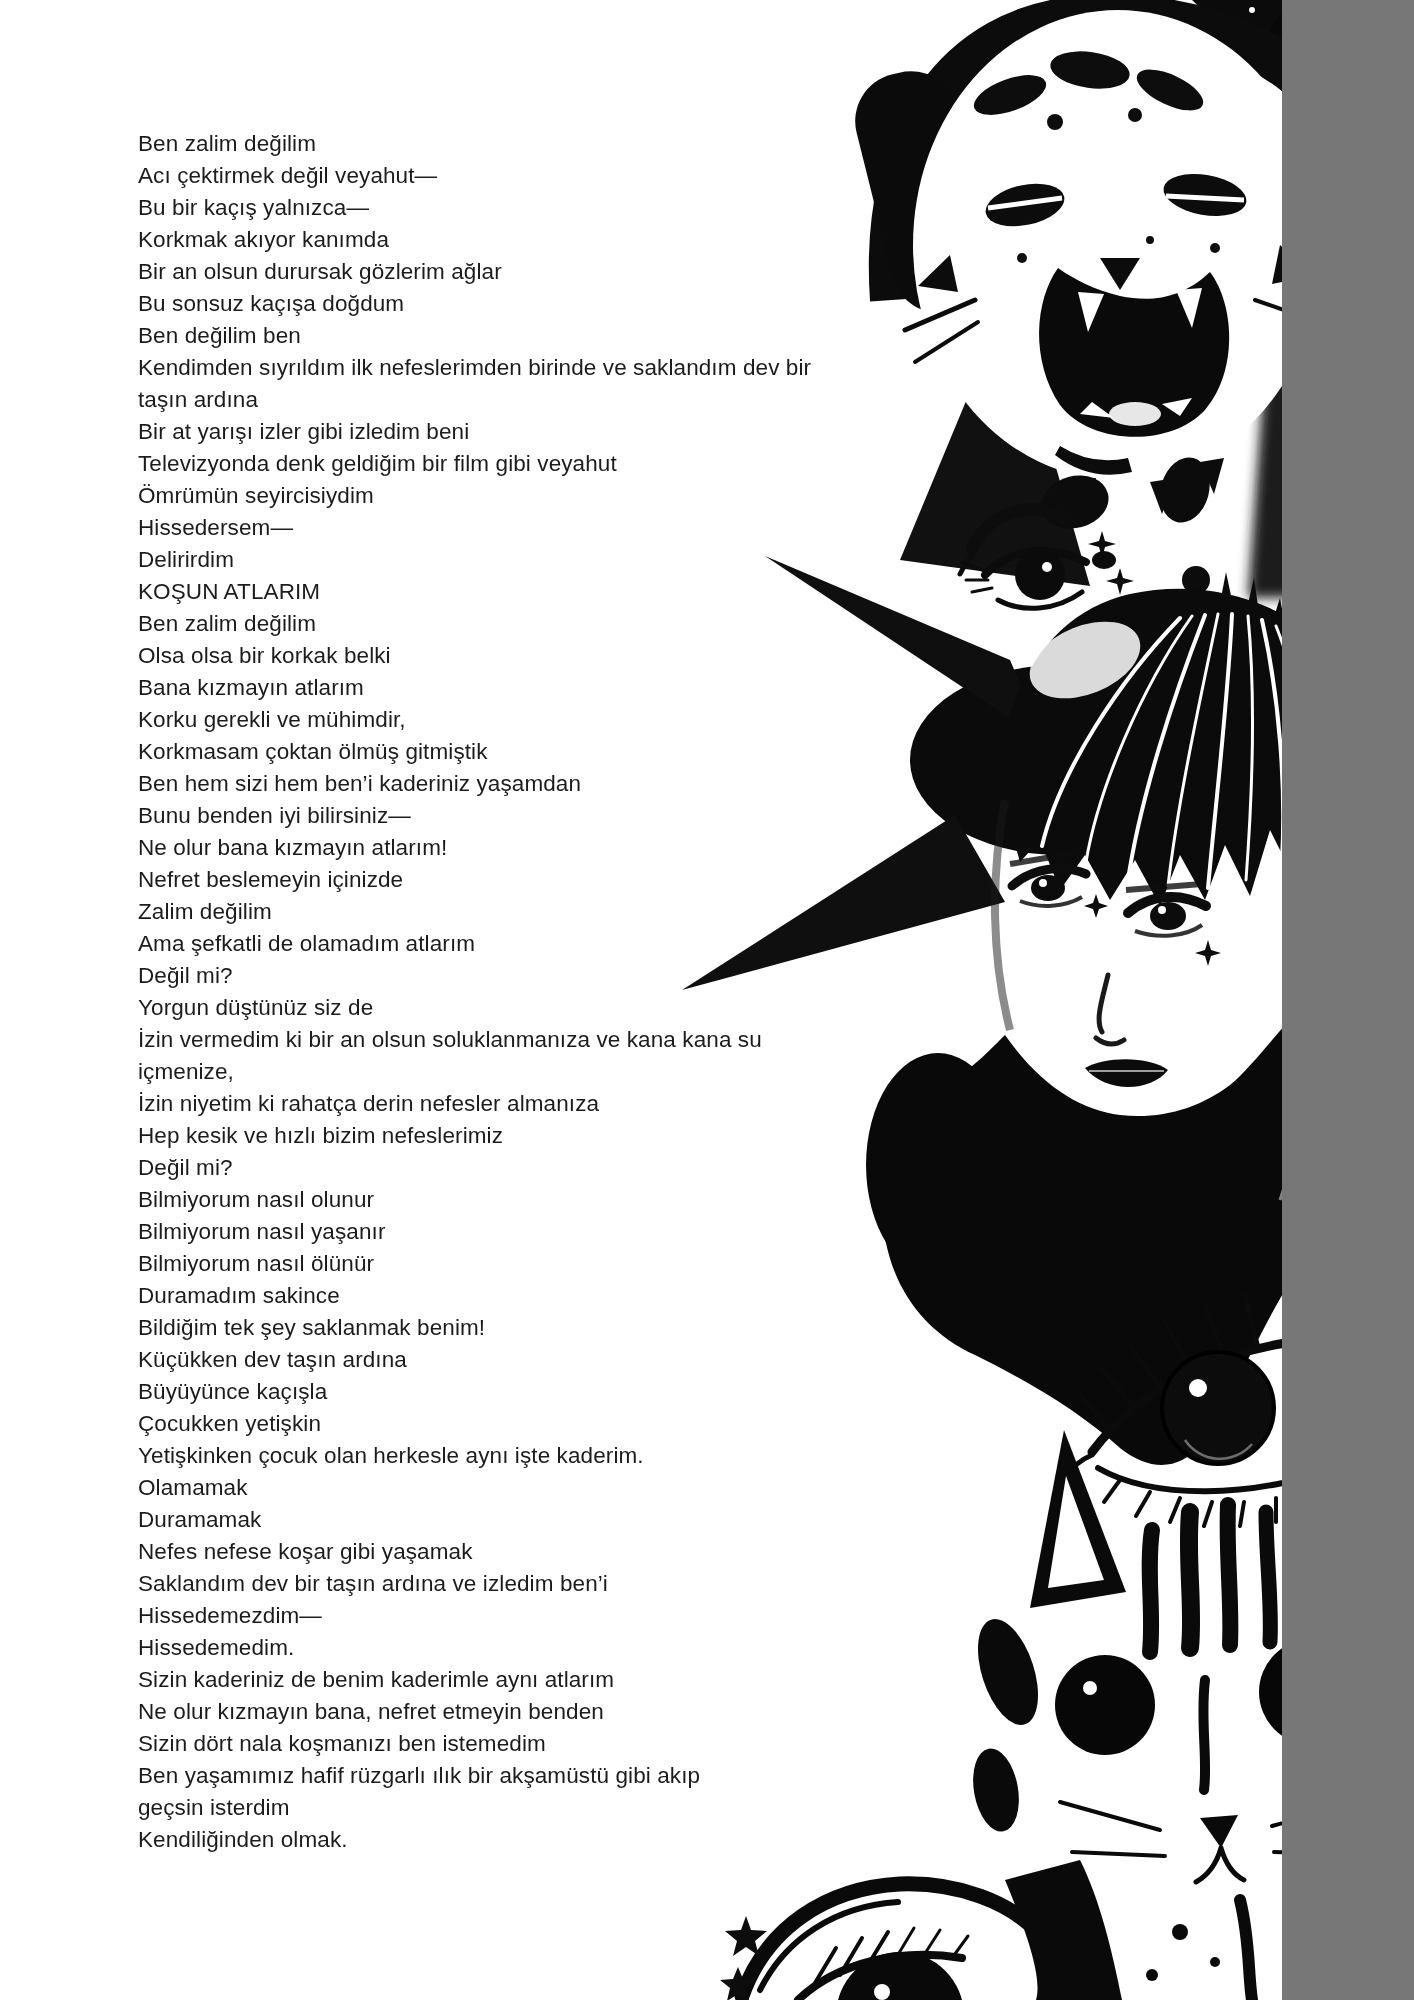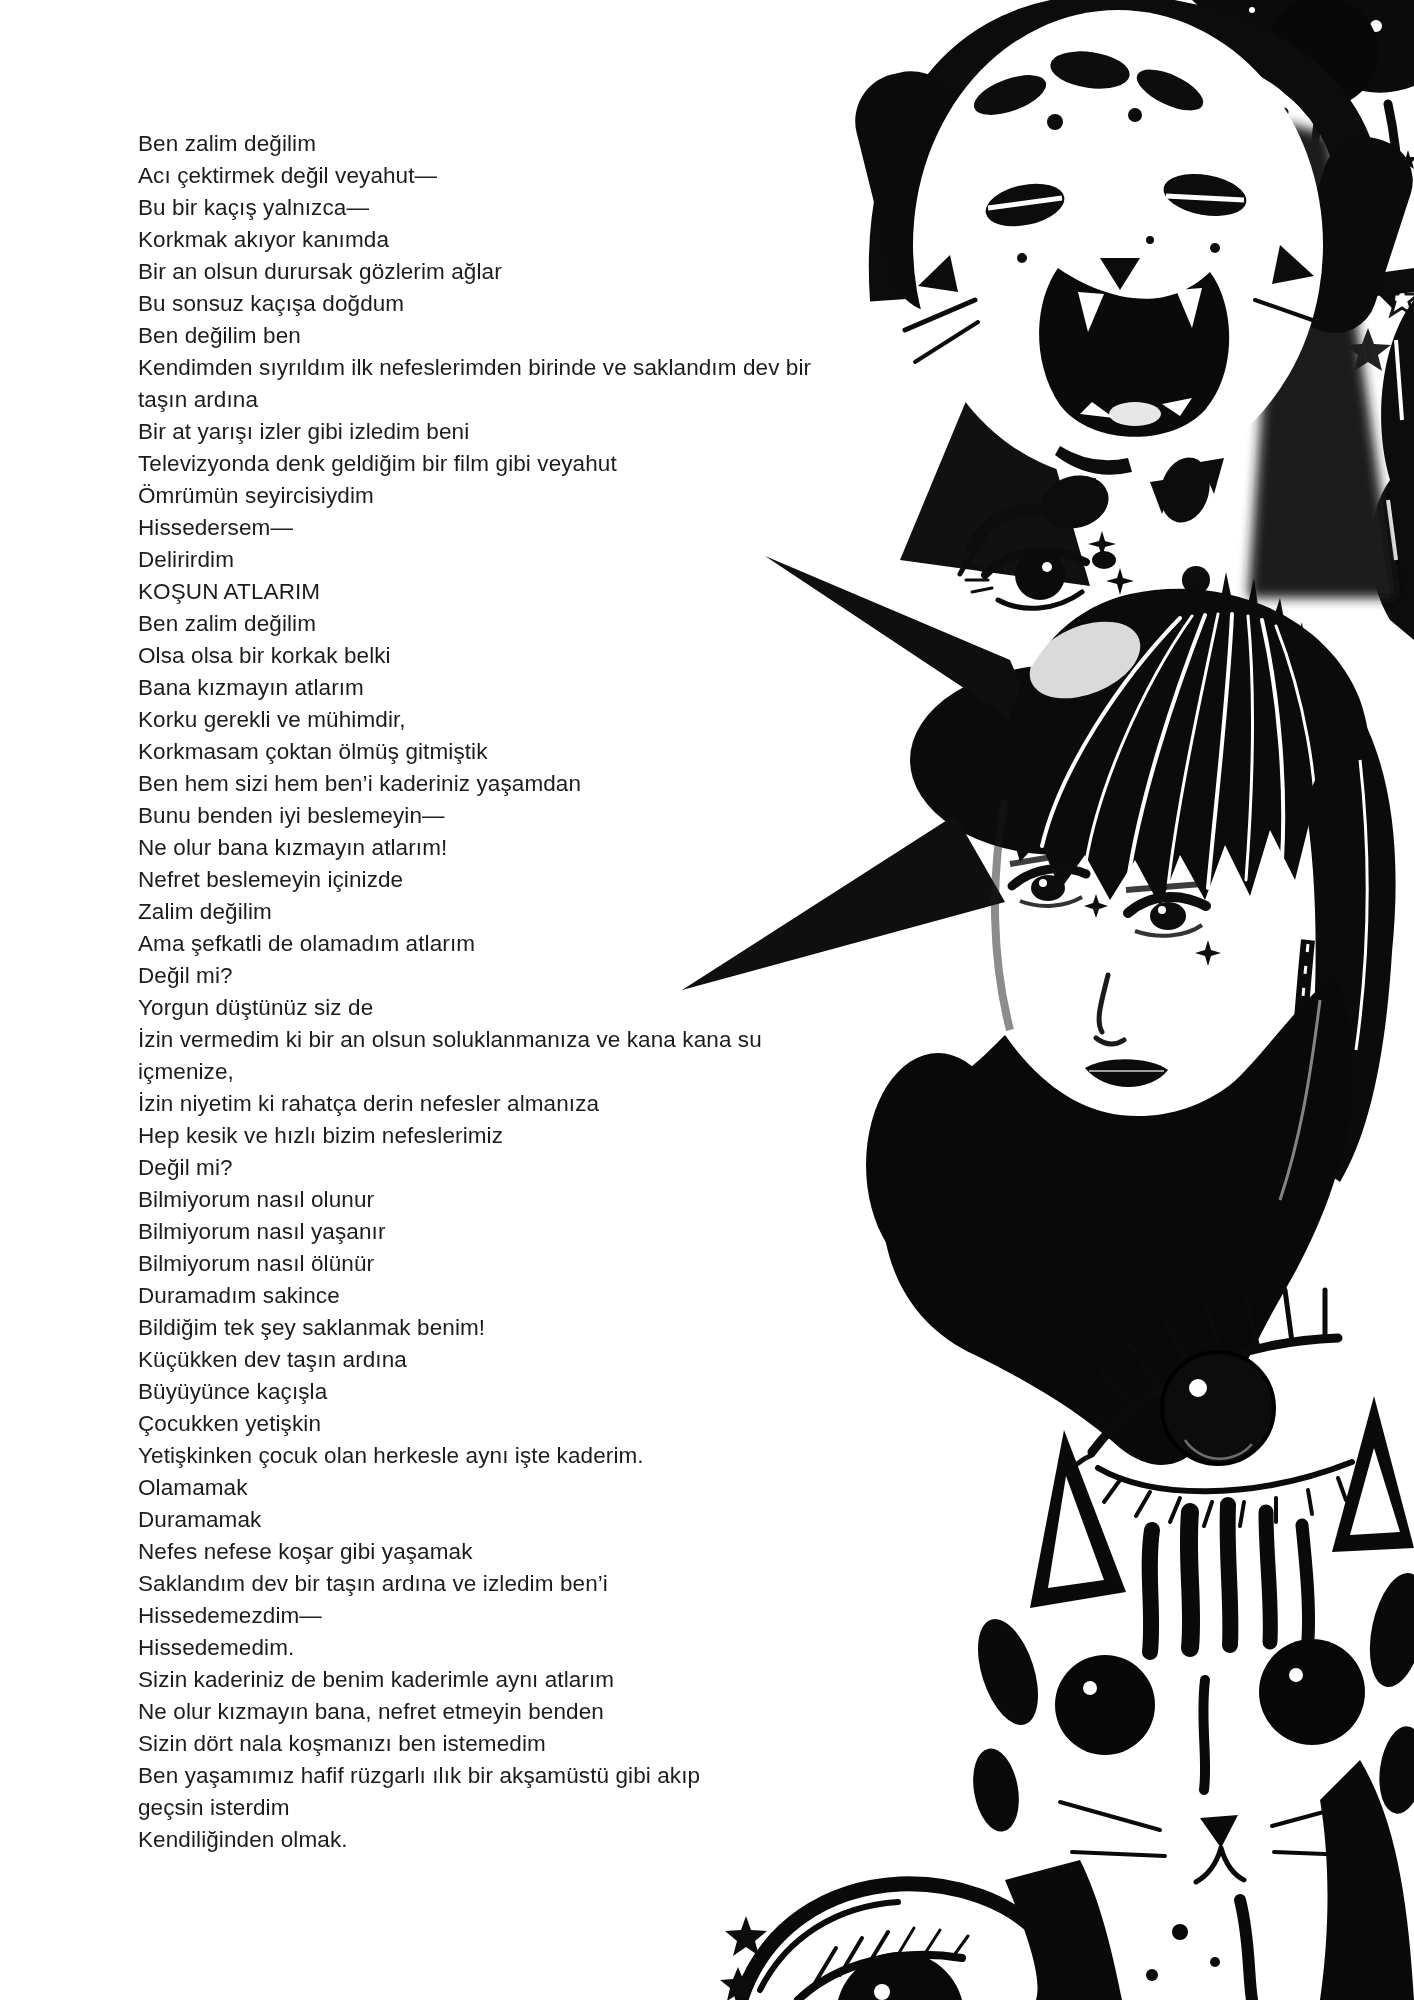--- a/index.html
+++ b/index.html
@@ -1,16 +1,16 @@
 <!DOCTYPE html>
 <html><head>
 <meta charset="utf-8">
 <style>
   html,body{margin:0;padding:0;background:#777;}
-  .page{position:relative;width:1414px;height:2000px;background:#ffffff;overflow:hidden;
+  .page{position:relative;width:1282px;height:2000px;background:#ffffff;overflow:hidden;
         font-family:"Liberation Sans","DejaVu Sans",sans-serif;}
   .art{position:absolute;inset:0;width:1414px;height:2000px;display:block;}
   .poem{position:absolute;left:138px;top:128px;z-index:5;color:#1c1c1c;
         font-size:22.5px;line-height:32px;letter-spacing:0.1px;}
   .poem-line{white-space:nowrap;height:32px;}
   .page-number{position:absolute;left:680px;top:1951px;z-index:6;color:#0d0d0d;
         font-size:37px;font-weight:bold;letter-spacing:-1px;margin-top:48px;}
 </style>
 </head>
 <body>
@@ -281,21 +281,21 @@
       <div class="poem-line">Ömrümün seyircisiydim</div>
       <div class="poem-line">Hissedersem—</div>
       <div class="poem-line">Delirirdim</div>
       <div class="poem-line">KOŞUN ATLARIM</div>
       <div class="poem-line">Ben zalim değilim</div>
       <div class="poem-line">Olsa olsa bir korkak belki</div>
       <div class="poem-line">Bana kızmayın atlarım</div>
       <div class="poem-line">Korku gerekli ve mühimdir,</div>
       <div class="poem-line">Korkmasam çoktan ölmüş gitmiştik</div>
       <div class="poem-line">Ben hem sizi hem ben’i kaderiniz yaşamdan</div>
-      <div class="poem-line">Bunu benden iyi beslemeyin—</div>
+      <div class="poem-line">Bunu benden iyi bilirsiniz—</div>
       <div class="poem-line">Ne olur bana kızmayın atlarım!</div>
       <div class="poem-line">Nefret beslemeyin içinizde</div>
       <div class="poem-line">Zalim değilim</div>
       <div class="poem-line">Ama şefkatli de olamadım atlarım</div>
       <div class="poem-line">Değil mi?</div>
       <div class="poem-line">Yorgun düştünüz siz de</div>
       <div class="poem-line">İzin vermedim ki bir an olsun soluklanmanıza ve kana kana su</div>
       <div class="poem-line">içmenize,</div>
       <div class="poem-line">İzin niyetim ki rahatça derin nefesler almanıza</div>
       <div class="poem-line">Hep kesik ve hızlı bizim nefeslerimiz</div>

